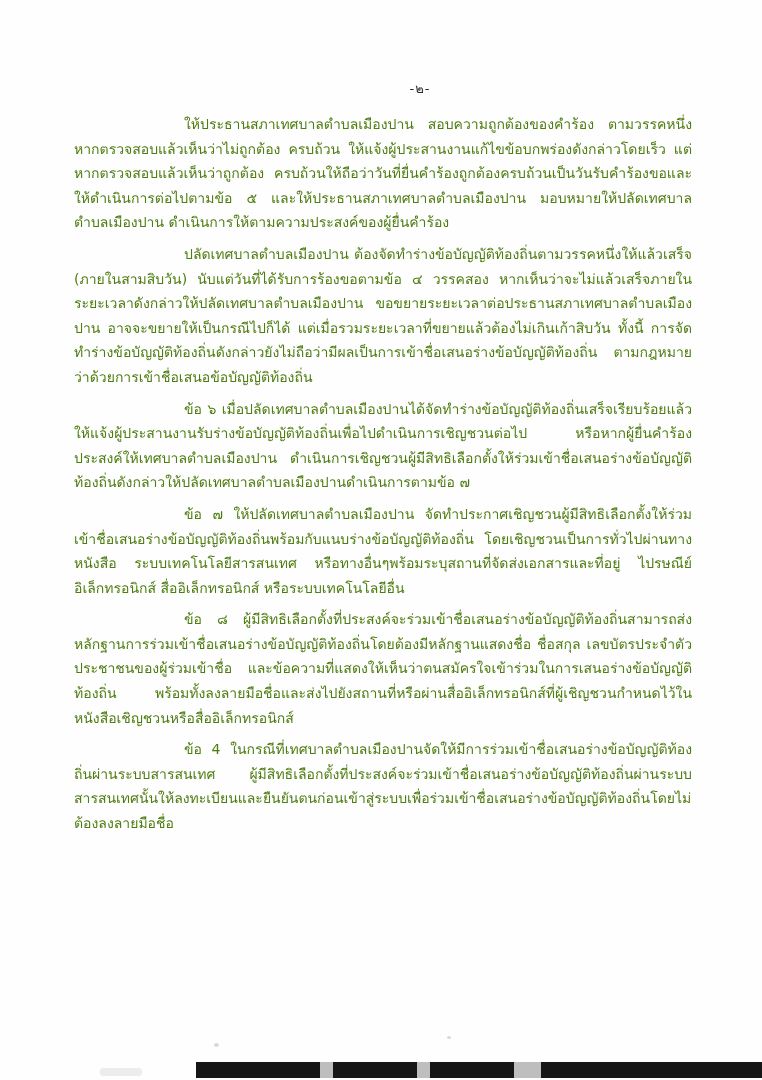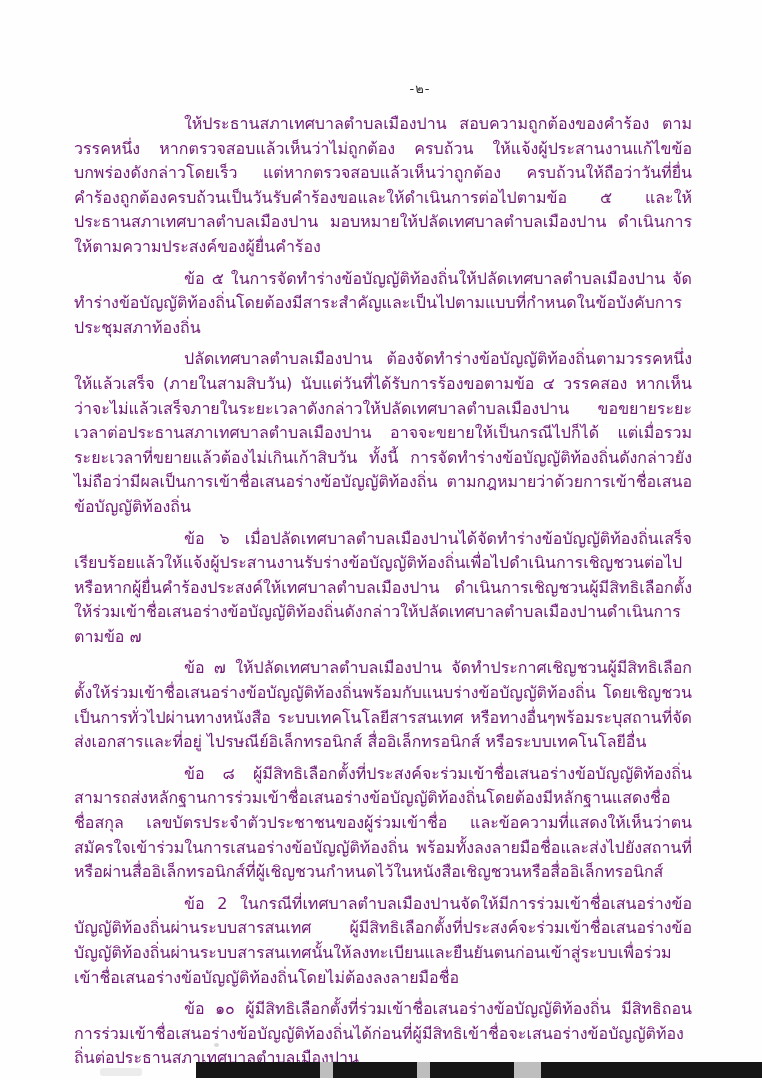--- a/index.html
+++ b/index.html
@@ -23,23 +23,23 @@
     text-align: center;
     font-size: 13px;
     color: #2b2b2b;
     letter-spacing: 1px;
   }
   .doc-body {
     position: absolute;
     top: 112px;
     left: 74px;
     width: 618px;
-    font-size: 16px;
+    font-size: 14px;
     line-height: 24.6px;
-    color: #701a75;
+    color: #4d7c0f;
     text-align: justify;
   }
   .doc-body p {
     margin: 0 0 7px 0;
     text-indent: 110px;
   }
   
   .scan-bar {
     position: absolute;
     top: 1062px;
@@ -76,27 +76,25 @@
 </style>
 </head>
 <body>
 
 <div class="page">
 
   <div class="page-number">-๒-</div>
 
   <div class="doc-body">
     <p>ให้ประธานสภาเทศบาลตำบลเมืองปาน สอบความถูกต้องของคำร้อง ตามวรรคหนึ่ง หากตรวจสอบแล้วเห็นว่าไม่ถูกต้อง ครบถ้วน ให้แจ้งผู้ประสานงานแก้ไขข้อบกพร่องดังกล่าวโดยเร็ว แต่หากตรวจสอบแล้วเห็นว่าถูกต้อง ครบถ้วนให้ถือว่าวันที่ยื่นคำร้องถูกต้องครบถ้วนเป็นวันรับคำร้องขอและให้ดำเนินการต่อไปตามข้อ ๕ และให้ประธานสภาเทศบาลตำบลเมืองปาน มอบหมายให้ปลัดเทศบาลตำบลเมืองปาน ดำเนินการให้ตามความประสงค์ของผู้ยื่นคำร้อง</p>
-    <p>ข้อ ๕ ในการจัดทำร่างข้อบัญญัติท้องถิ่นให้ปลัดเทศบาลตำบลเมืองปาน จัดทำร่างข้อบัญญัติท้องถิ่นโดยต้องมีสาระสำคัญและเป็นไปตามแบบที่กำหนดในข้อบังคับการประชุมสภาท้องถิ่น</p>
     <p>ปลัดเทศบาลตำบลเมืองปาน ต้องจัดทำร่างข้อบัญญัติท้องถิ่นตามวรรคหนึ่งให้แล้วเสร็จ (ภายในสามสิบวัน) นับแต่วันที่ได้รับการร้องขอตามข้อ ๔ วรรคสอง หากเห็นว่าจะไม่แล้วเสร็จภายในระยะเวลาดังกล่าวให้ปลัดเทศบาลตำบลเมืองปาน ขอขยายระยะเวลาต่อประธานสภาเทศบาลตำบลเมืองปาน อาจจะขยายให้เป็นกรณีไปก็ได้ แต่เมื่อรวมระยะเวลาที่ขยายแล้วต้องไม่เกินเก้าสิบวัน ทั้งนี้ การจัดทำร่างข้อบัญญัติท้องถิ่นดังกล่าวยังไม่ถือว่ามีผลเป็นการเข้าชื่อเสนอร่างข้อบัญญัติท้องถิ่น ตามกฎหมายว่าด้วยการเข้าชื่อเสนอข้อบัญญัติท้องถิ่น</p>
     <p>ข้อ ๖ เมื่อปลัดเทศบาลตำบลเมืองปานได้จัดทำร่างข้อบัญญัติท้องถิ่นเสร็จเรียบร้อยแล้วให้แจ้งผู้ประสานงานรับร่างข้อบัญญัติท้องถิ่นเพื่อไปดำเนินการเชิญชวนต่อไป หรือหากผู้ยื่นคำร้องประสงค์ให้เทศบาลตำบลเมืองปาน ดำเนินการเชิญชวนผู้มีสิทธิเลือกตั้งให้ร่วมเข้าชื่อเสนอร่างข้อบัญญัติท้องถิ่นดังกล่าวให้ปลัดเทศบาลตำบลเมืองปานดำเนินการตามข้อ ๗</p>
     <p>ข้อ ๗ ให้ปลัดเทศบาลตำบลเมืองปาน จัดทำประกาศเชิญชวนผู้มีสิทธิเลือกตั้งให้ร่วมเข้าชื่อเสนอร่างข้อบัญญัติท้องถิ่นพร้อมกับแนบร่างข้อบัญญัติท้องถิ่น โดยเชิญชวนเป็นการทั่วไปผ่านทางหนังสือ ระบบเทคโนโลยีสารสนเทศ หรือทางอื่นๆพร้อมระบุสถานที่จัดส่งเอกสารและที่อยู่ ไปรษณีย์อิเล็กทรอนิกส์ สื่ออิเล็กทรอนิกส์ หรือระบบเทคโนโลยีอื่น</p>
     <p>ข้อ ๘ ผู้มีสิทธิเลือกตั้งที่ประสงค์จะร่วมเข้าชื่อเสนอร่างข้อบัญญัติท้องถิ่นสามารถส่งหลักฐานการร่วมเข้าชื่อเสนอร่างข้อบัญญัติท้องถิ่นโดยต้องมีหลักฐานแสดงชื่อ ชื่อสกุล เลขบัตรประจำตัวประชาชนของผู้ร่วมเข้าชื่อ และข้อความที่แสดงให้เห็นว่าตนสมัครใจเข้าร่วมในการเสนอร่างข้อบัญญัติท้องถิ่น พร้อมทั้งลงลายมือชื่อและส่งไปยังสถานที่หรือผ่านสื่ออิเล็กทรอนิกส์ที่ผู้เชิญชวนกำหนดไว้ในหนังสือเชิญชวนหรือสื่ออิเล็กทรอนิกส์</p>
-    <p>ข้อ 2 ในกรณีที่เทศบาลตำบลเมืองปานจัดให้มีการร่วมเข้าชื่อเสนอร่างข้อบัญญัติท้องถิ่นผ่านระบบสารสนเทศ ผู้มีสิทธิเลือกตั้งที่ประสงค์จะร่วมเข้าชื่อเสนอร่างข้อบัญญัติท้องถิ่นผ่านระบบสารสนเทศนั้นให้ลงทะเบียนและยืนยันตนก่อนเข้าสู่ระบบเพื่อร่วมเข้าชื่อเสนอร่างข้อบัญญัติท้องถิ่นโดยไม่ต้องลงลายมือชื่อ</p>
-    <p>ข้อ ๑๐ ผู้มีสิทธิเลือกตั้งที่ร่วมเข้าชื่อเสนอร่างข้อบัญญัติท้องถิ่น มีสิทธิถอนการร่วมเข้าชื่อเสนอร่างข้อบัญญัติท้องถิ่นได้ก่อนที่ผู้มีสิทธิเข้าชื่อจะเสนอร่างข้อบัญญัติท้องถิ่นต่อประธานสภาเทศบาลตำบลเมืองปาน</p>
+    <p>ข้อ 4 ในกรณีที่เทศบาลตำบลเมืองปานจัดให้มีการร่วมเข้าชื่อเสนอร่างข้อบัญญัติท้องถิ่นผ่านระบบสารสนเทศ ผู้มีสิทธิเลือกตั้งที่ประสงค์จะร่วมเข้าชื่อเสนอร่างข้อบัญญัติท้องถิ่นผ่านระบบสารสนเทศนั้นให้ลงทะเบียนและยืนยันตนก่อนเข้าสู่ระบบเพื่อร่วมเข้าชื่อเสนอร่างข้อบัญญัติท้องถิ่นโดยไม่ต้องลงลายมือชื่อ</p>
   </div>
 
   <div class="scan-bar" style="background-color: rgb(22, 22, 22);">
     <div class="scan-gap g1"></div>
     <div class="scan-gap g2"></div>
     <div class="scan-gap g3"></div>
   </div>
   <div class="scan-smudge"></div>
   <div class="speck s1"></div>
   <div class="speck s2"></div>

